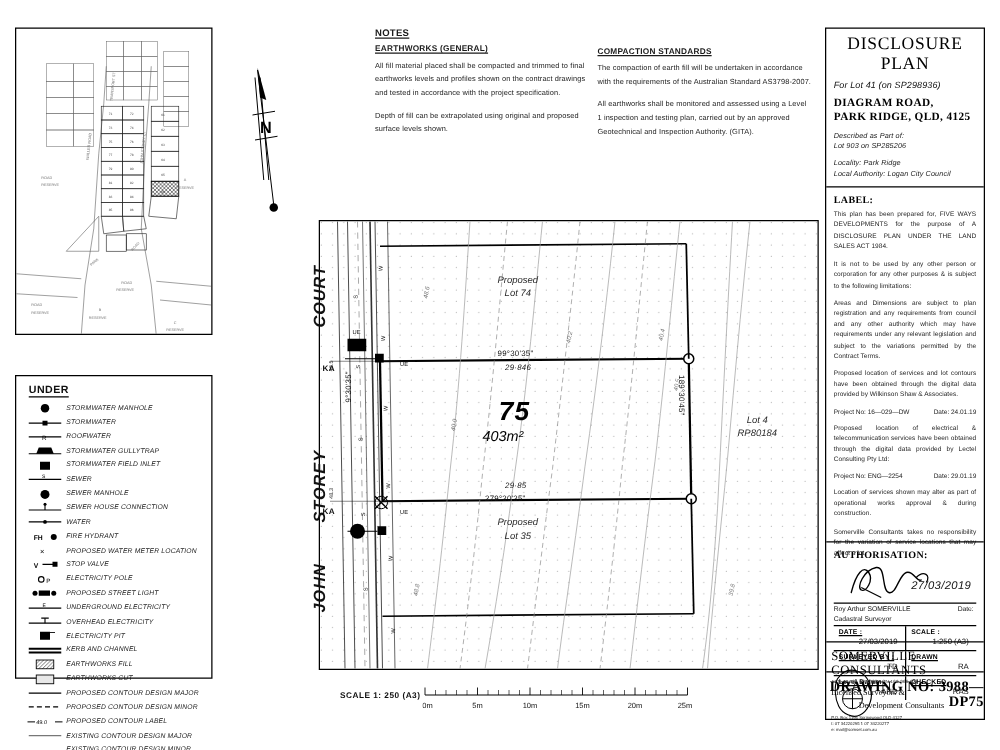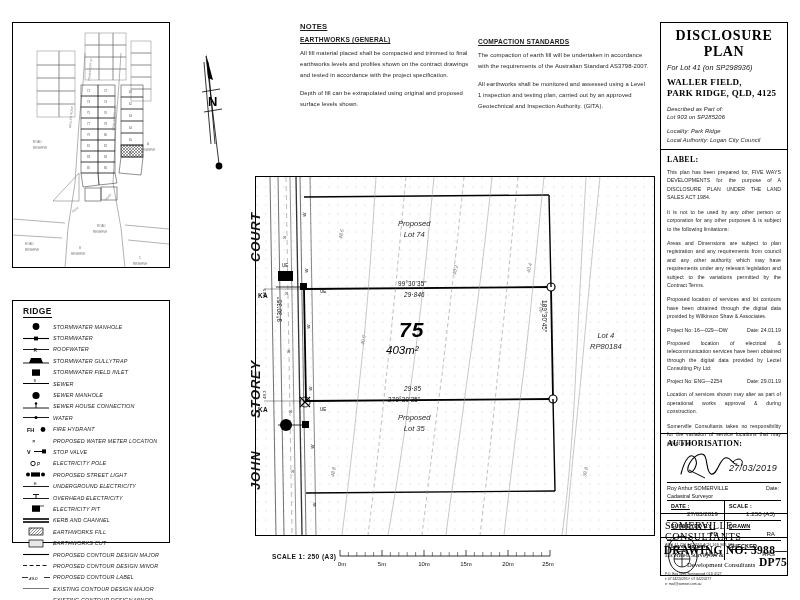--- a/index.html
+++ b/index.html
@@ -145,21 +145,21 @@
   
   #title-block {
     left: 660px; top: 22px; width: 128px; height: 554px;
     border: 1px solid #000; background: #fff;
   }
   .tb-sec { position: absolute; left: 0; width: 100%; }
   .tb-divider { position: absolute; left: 0; width: 100%; border-top: 1px solid #000; }
 
   #tb-header { top: 0; padding: 5px 6px 5px 6px; }
   #dp-title {
-    font-size: 14px; font-weight: 700; letter-spacing: .6px;
+    font-size: 14px; font-weight: 400; letter-spacing: .6px;
     color: #000; font-family: "Liberation Serif", serif;
     text-align: center;
   }
   #dp-forlot {
     font-size: 7.2px; font-style: italic; color: #111;
     margin-top: 3px; letter-spacing: .1px;
   }
   #dp-addr1, #dp-addr2 {
     font-size: 9px; font-weight: 700; color: #000;
     font-family: "Liberation Serif", serif; letter-spacing: .3px; line-height: 1.25;
@@ -610,21 +610,21 @@
         <text x="44" y="18">5m</text>
         <text x="86" y="18">10m</text>
         <text x="128" y="18">15m</text>
         <text x="170" y="18">20m</text>
         <text x="210" y="18">25m</text>
       </g>
     </svg>
   </div>
 
   <div class="box" id="legend-panel">
-    <div id="legend-title">RIDGE</div>
+    <div id="legend-title">UNDER</div>
     <div id="legend-list">
         <div class="legend-row">
           <span class="legend-sym">
             <svg width="30" height="9">
               <circle cx="15" cy="4.5" r="3.4" fill="#000"></circle>
             </svg>
           </span>
           <span class="legend-txt">STORMWATER MANHOLE</span>
         </div>
         <div class="legend-row">
@@ -845,21 +845,21 @@
           <span class="legend-txt">EXISTING CONTOUR DESIGN MINOR</span>
         </div>
       </div>
   </div>
 
   <div class="box" id="title-block">
 
     <div class="tb-sec" id="tb-header">
       <div id="dp-title">DISCLOSURE PLAN</div>
       <div id="dp-forlot">For Lot 41 (on SP298936)</div>
-      <div id="dp-addr1">WALLER FIELD,</div>
+      <div id="dp-addr1">DIAGRAM ROAD,</div>
       <div id="dp-addr2">PARK RIDGE, QLD, 4125</div>
       <div class="dp-small" id="dp-described">
         <div>Described as Part of:</div>
         <div>Lot 903 on SP285206</div>
       </div>
       <div class="dp-small" id="dp-locality">
         <div>Locality: Park Ridge</div>
         <div>Local Authority: Logan City Council</div>
       </div>
     </div>

